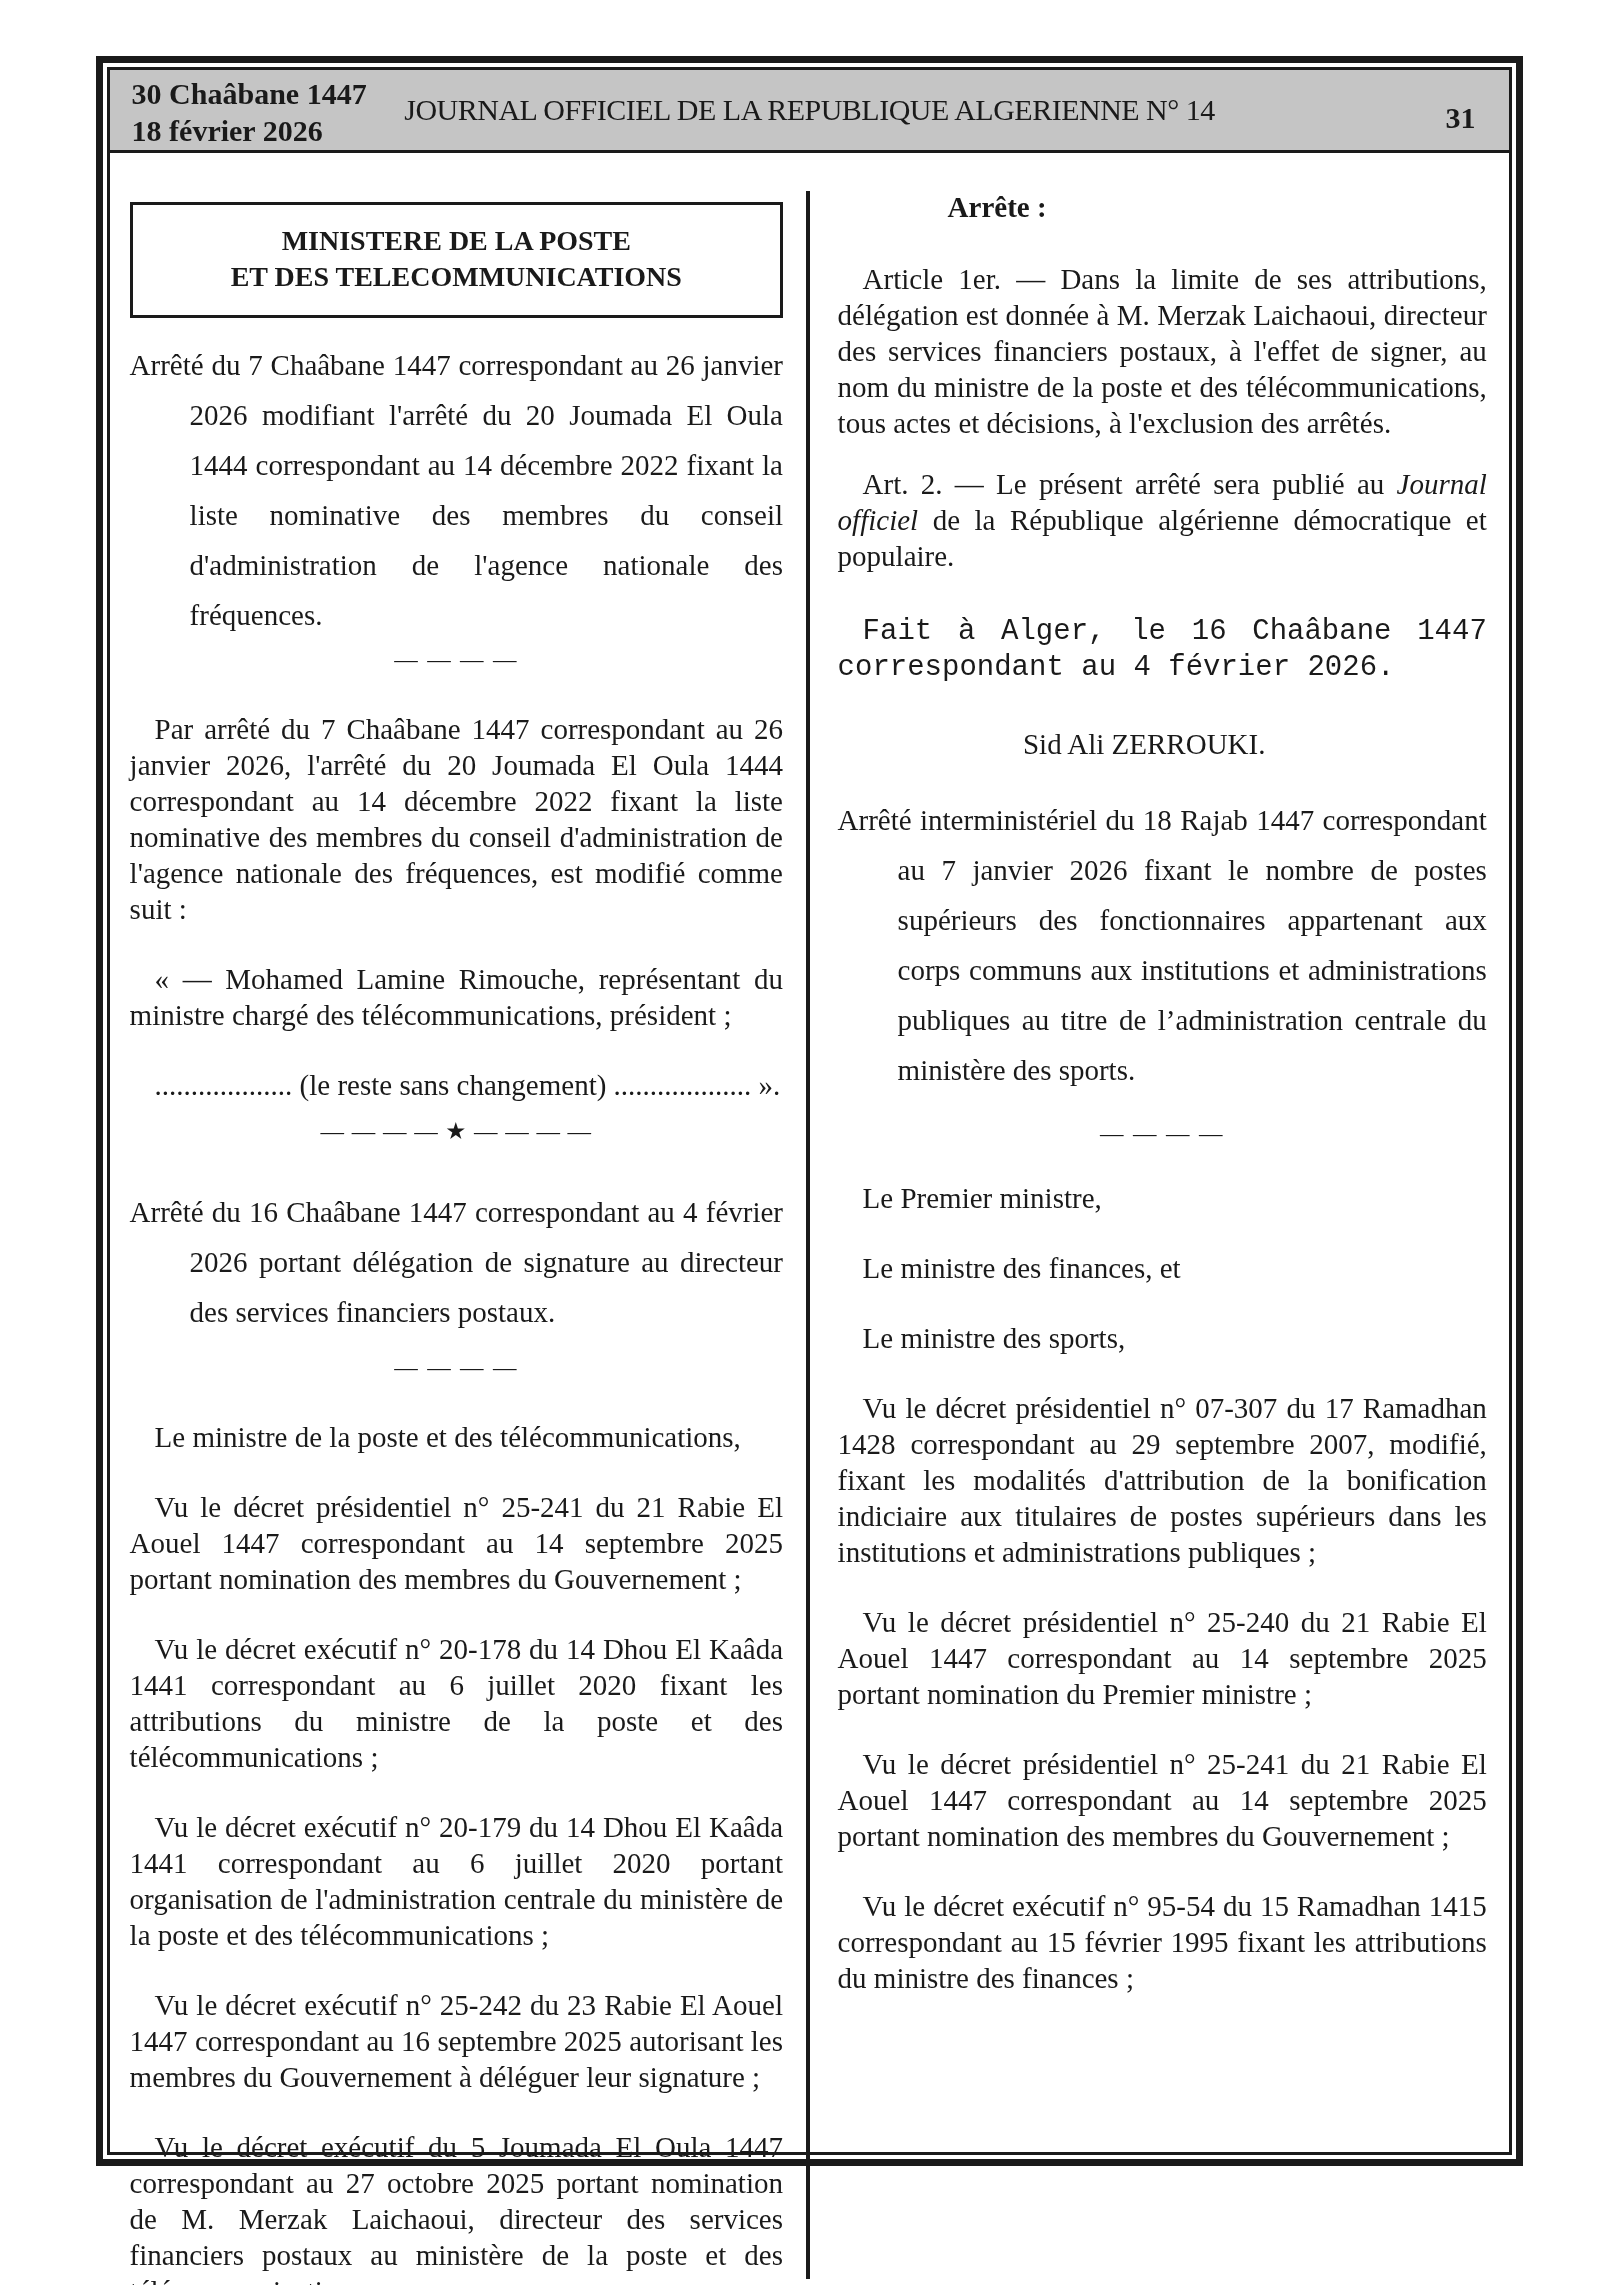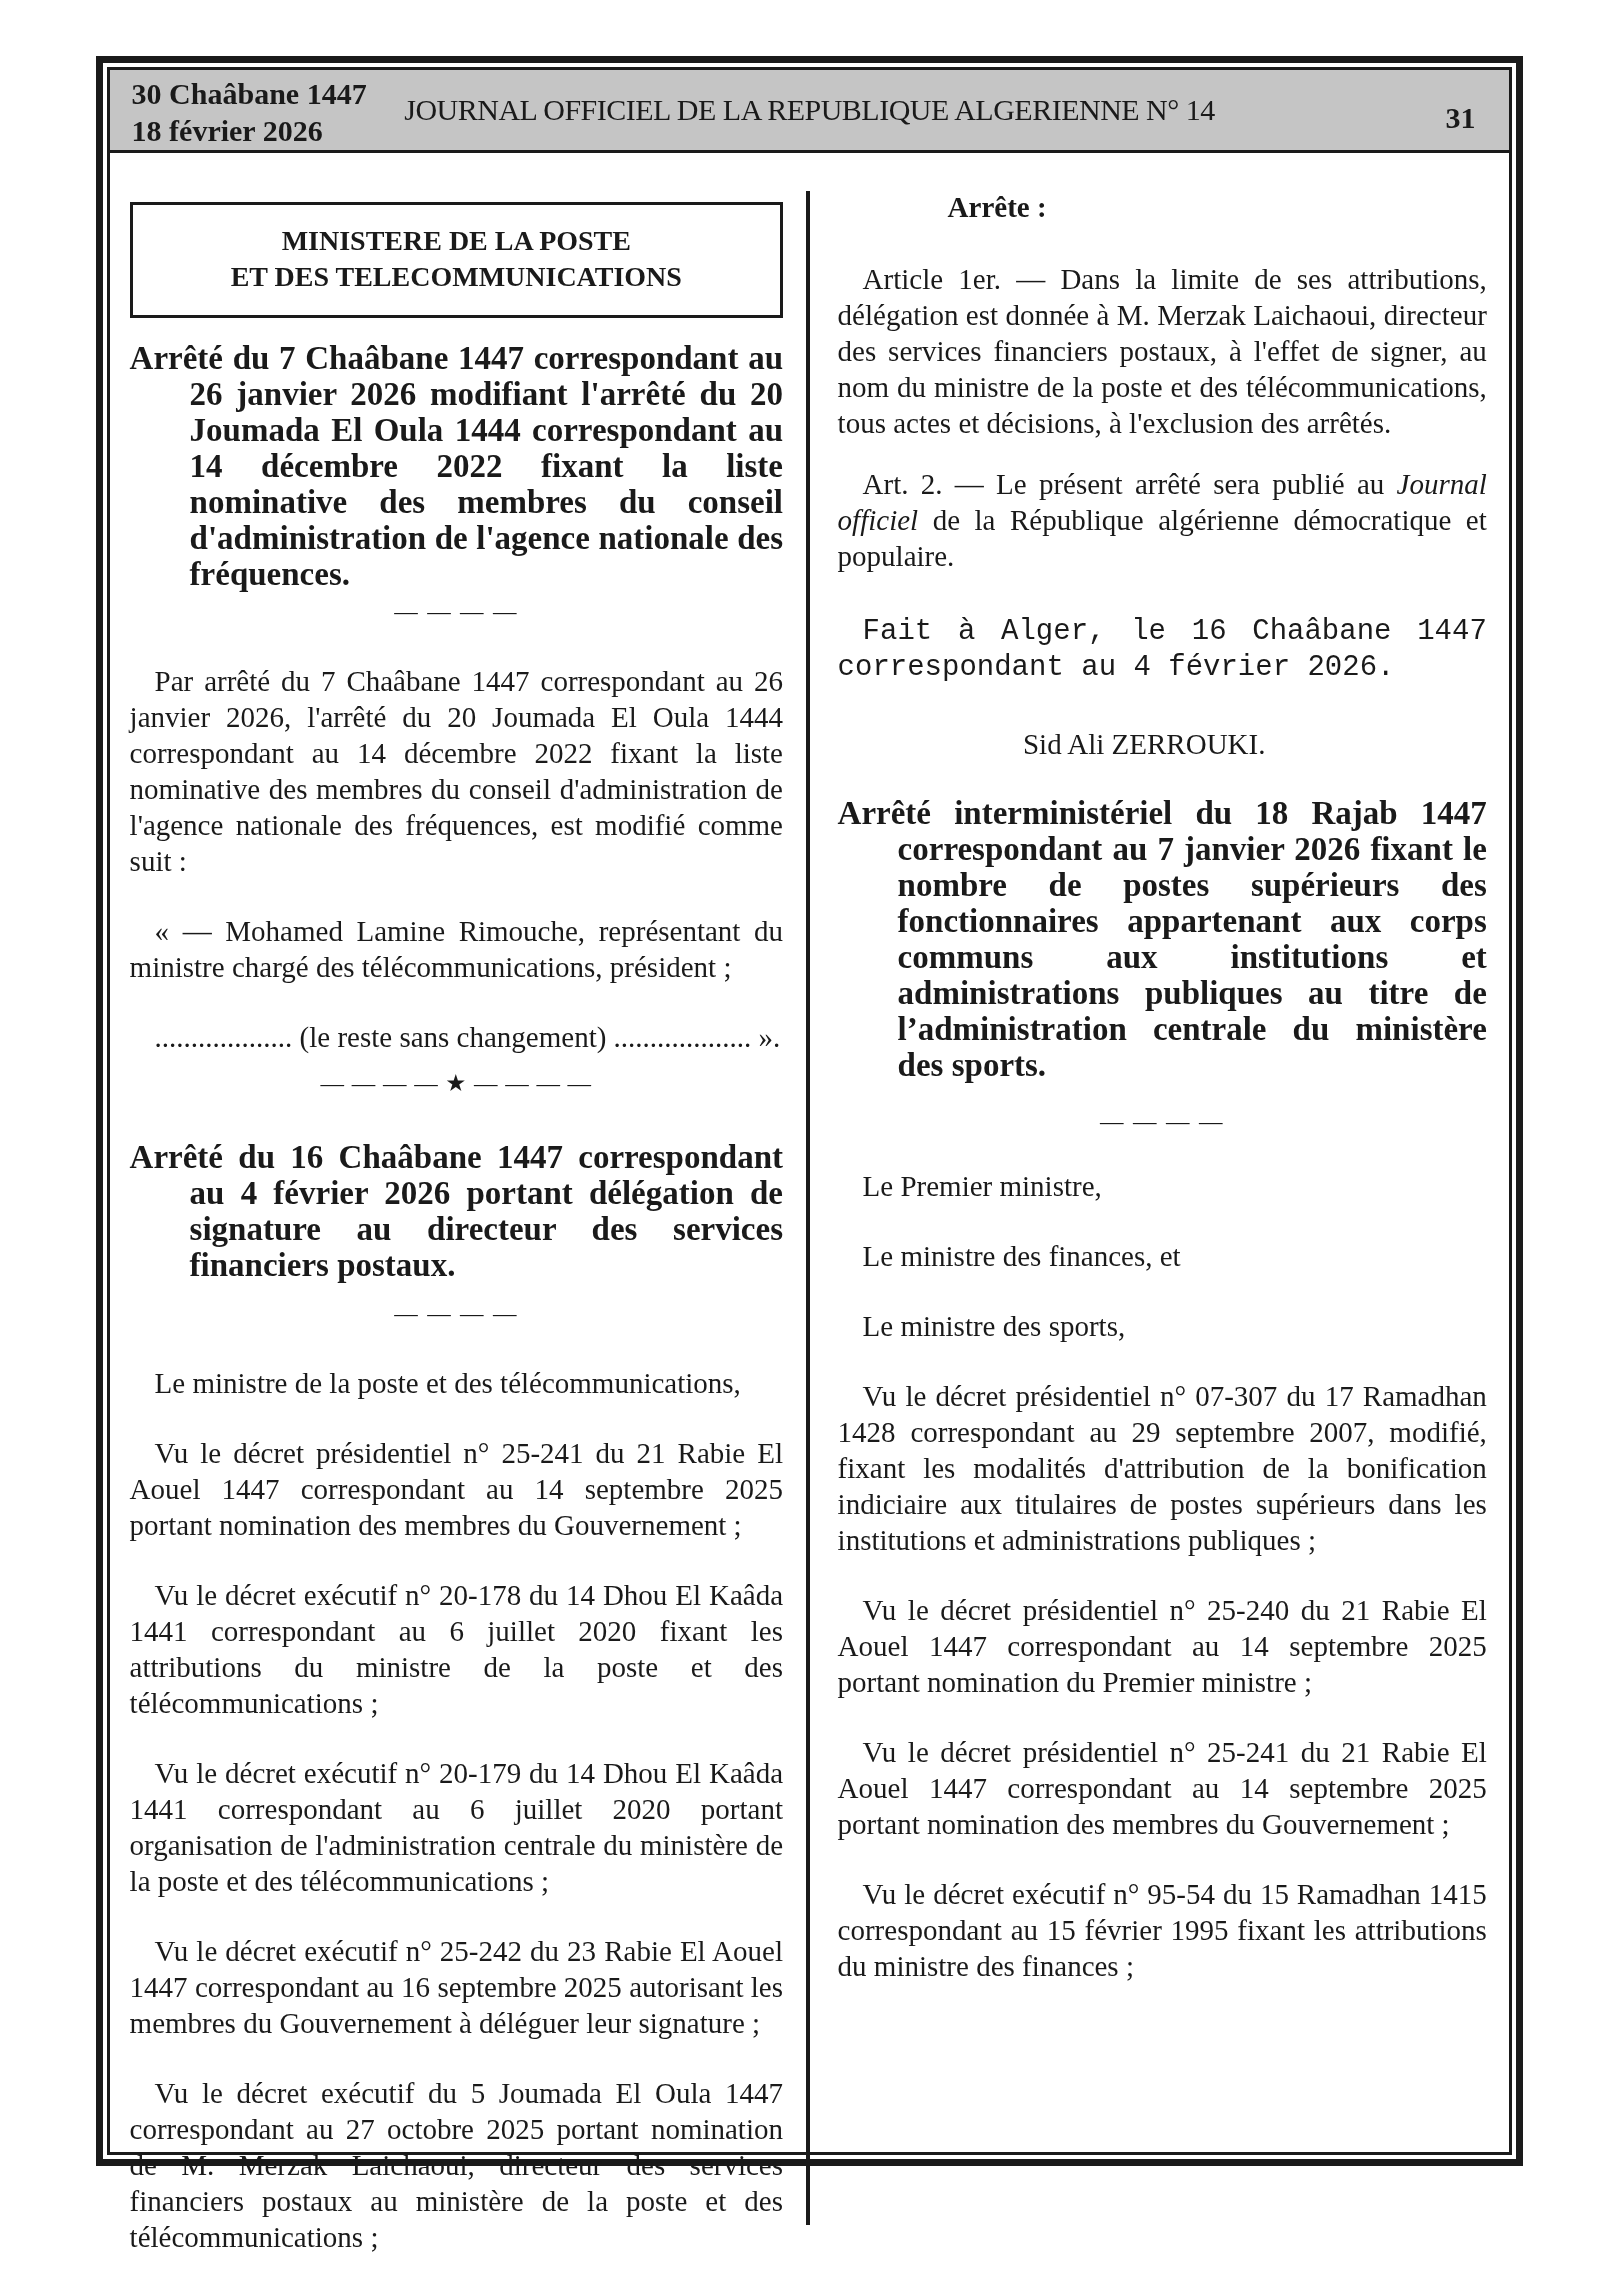--- a/index.html
+++ b/index.html
@@ -18,21 +18,21 @@
         font-weight:bold;font-size:30px;margin-left:35px;}
   .content{flex:1;position:relative;display:flex;align-items:flex-start;}
   .divider{position:absolute;left:696px;top:38px;bottom:30px;width:4.5px;background:#1a1a1a;}
   .col{box-sizing:border-box;font-size:29px;line-height:36px;}
   .col-left{flex:0 0 696px;padding:0 22.6px 0 20px;}
   .col-right{flex:1;padding:0 22.6px 0 32px;}
   .mbox{box-sizing:border-box;border:3.6px solid #1a1a1a;text-align:center;
         font-weight:bold;font-size:28px;line-height:36px;}
   .mbox-left{margin-top:49px;padding:18px 7.2px 20px;}
   .mbox-right{margin-top:67px;padding:22px 7.2px;}
-  .bh{font-weight:bold;font-size:33px;line-height:36px;text-align:justify;
+  .bh{font-weight:normal;font-size:29px;line-height:50px;text-align:justify;
       padding-left:60px;text-indent:-60px;}
   .h1m{margin-top:22px;}
   .h2m{margin-top:36px;}
   .h3m{margin-top:33px;}
   .p{text-align:justify;text-indent:25px;margin-top:34px;}
   .sep{text-align:center;font-size:23.5px;line-height:36px;letter-spacing:1.8px;}
   .sep1{margin-top:1.8px;}
   .sep2{margin-top:12.7px;}
   .sep3{margin-top:20px;}
   .starsep{margin-top:7.2px;text-align:center;font-size:23.5px;line-height:40px;letter-spacing:0.9px;}

